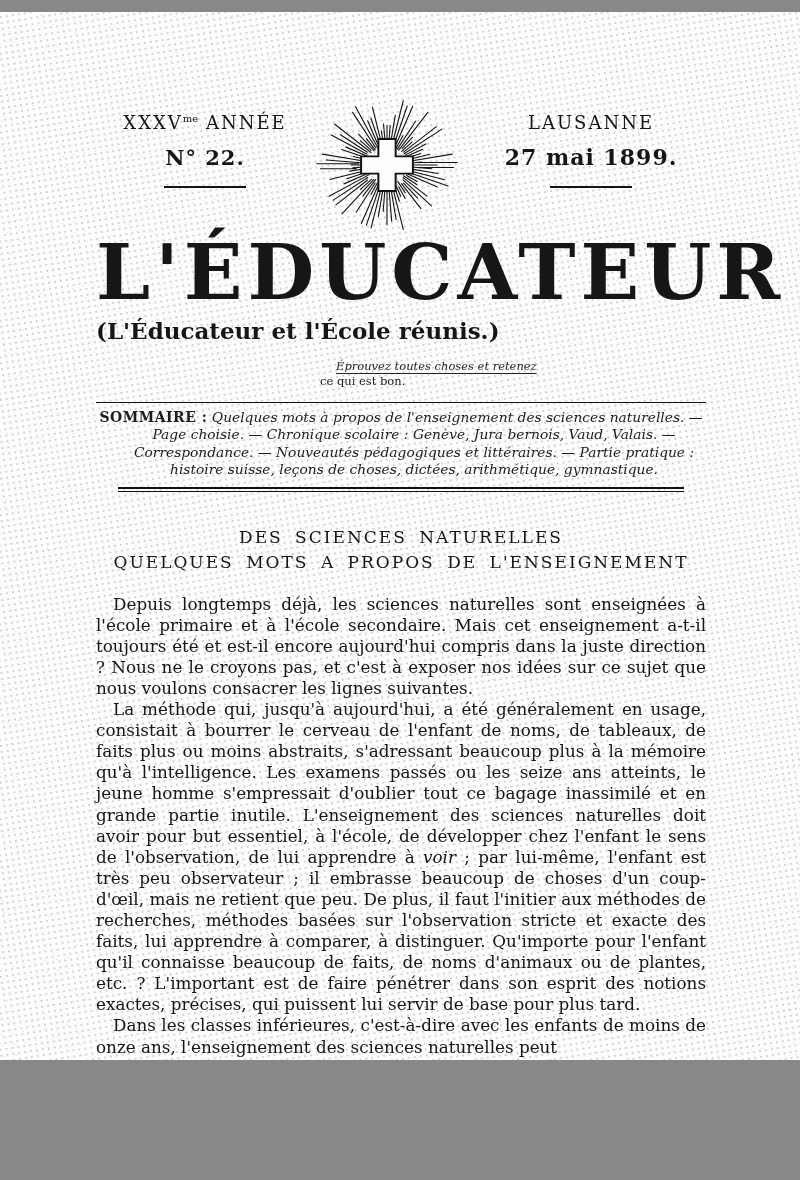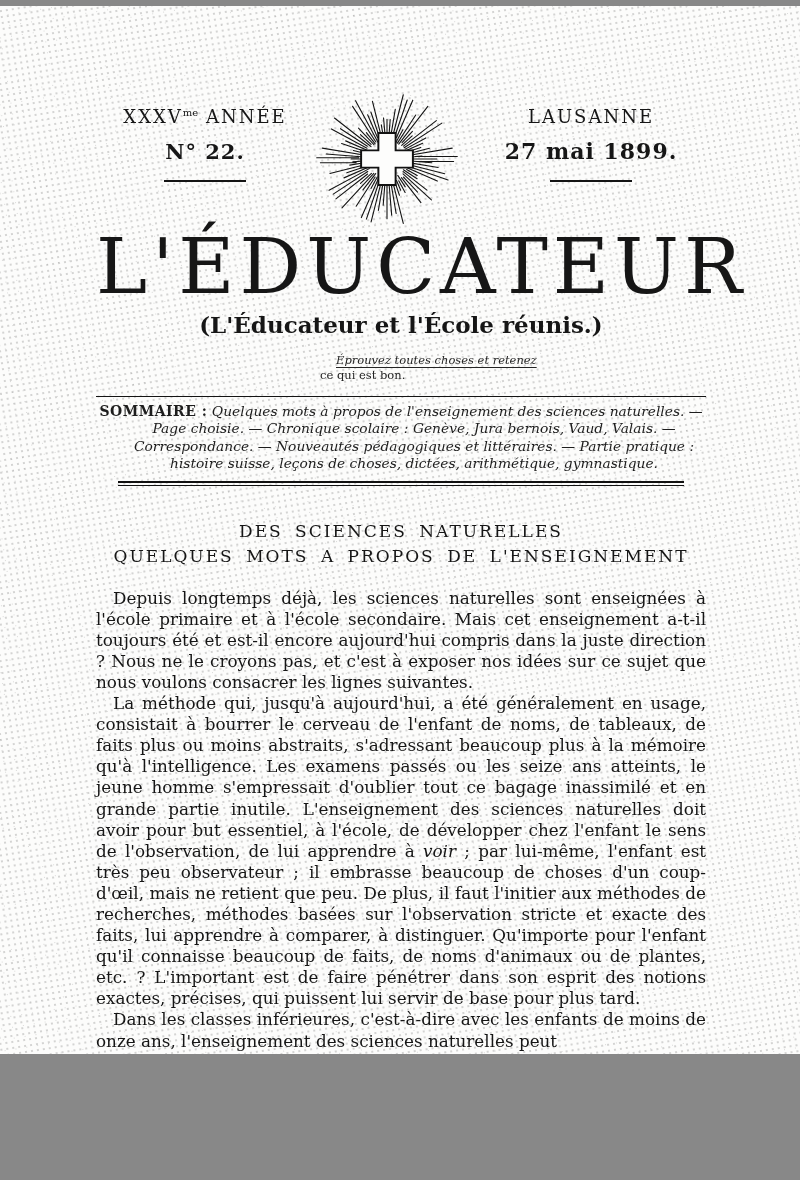--- a/index.html
+++ b/index.html
@@ -1,20 +1,20 @@
 <!DOCTYPE html>
 <html lang="fr"><head>
 <meta charset="utf-8">
 <style>
   html,body{margin:0;padding:0;background:#888;}
   .page{
     width:800px;height:1048px;position:relative;overflow:hidden;
     background:#fcfcfb;color:#161616;
     font-family:"DejaVu Serif","Liberation Serif",serif;
-    margin:6px auto;
+    margin:12px auto;
   }
   .texture{
     position:absolute;inset:-90px;pointer-events:none;z-index:0;
     background-image:
       radial-gradient(rgba(25,25,25,.50) .6px, transparent .95px),
       radial-gradient(rgba(25,25,25,.30) .6px, transparent .95px);
     background-size:6px 6px, 11px 11px;
     background-position:0 0, 2px 5px;
     transform:rotate(-9deg);
     opacity:.5;
@@ -29,24 +29,24 @@
   .annee{font-size:18px;letter-spacing:2px;white-space:nowrap;}
   .annee sup{font-size:10px;letter-spacing:0;}
   .numero{margin-top:12px;font-size:21px;font-weight:700;letter-spacing:1px;}
   .city{font-size:18px;letter-spacing:2px;}
   .date{margin-top:11px;font-size:22px;font-weight:700;letter-spacing:1px;}
   .hdr-rule{width:82px;margin:16px auto 0;border:0;border-top:2px solid #141414;}
   .emblem{position:absolute;left:217px;top:-34px;width:148px;height:182px;}
 
   
   .title{
-    margin-top:2px;text-align:center;font-size:77px;font-weight:400;
+    margin-top:2px;text-align:center;font-size:77px;font-weight:700;
     letter-spacing:5px;line-height:1.06;white-space:nowrap;
   }
-  .subtitle{text-align:center;font-size:23px;font-weight:700;margin-top:3px;}
+  .subtitle{text-align:left;font-size:23px;font-weight:700;margin-top:3px;}
 
   
   .epigraph{width:262px;margin:15px 124px 0 auto;font-size:11.5px;line-height:15px;color:#242424;}
   .epigraph .l1{padding-left:16px;text-decoration:underline;text-underline-offset:3px;text-decoration-thickness:.5px;font-style:italic;}
 
   
   .sommaire{margin-top:13px;border-top:1.5px solid #141414;padding-top:6px;}
   .sommaire p{margin:0;padding-left:26px;text-indent:-26px;font-size:13.8px;line-height:17.5px;font-style:italic;color:#1d1d1d;text-align:center;}
   .som-label{font-style:normal;font-weight:700;font-size:14px;letter-spacing:.5px;}
   .double-rule{margin:8px auto 0;width:566px;height:2px;border-top:2px solid #111;border-bottom:1px solid #111;}

